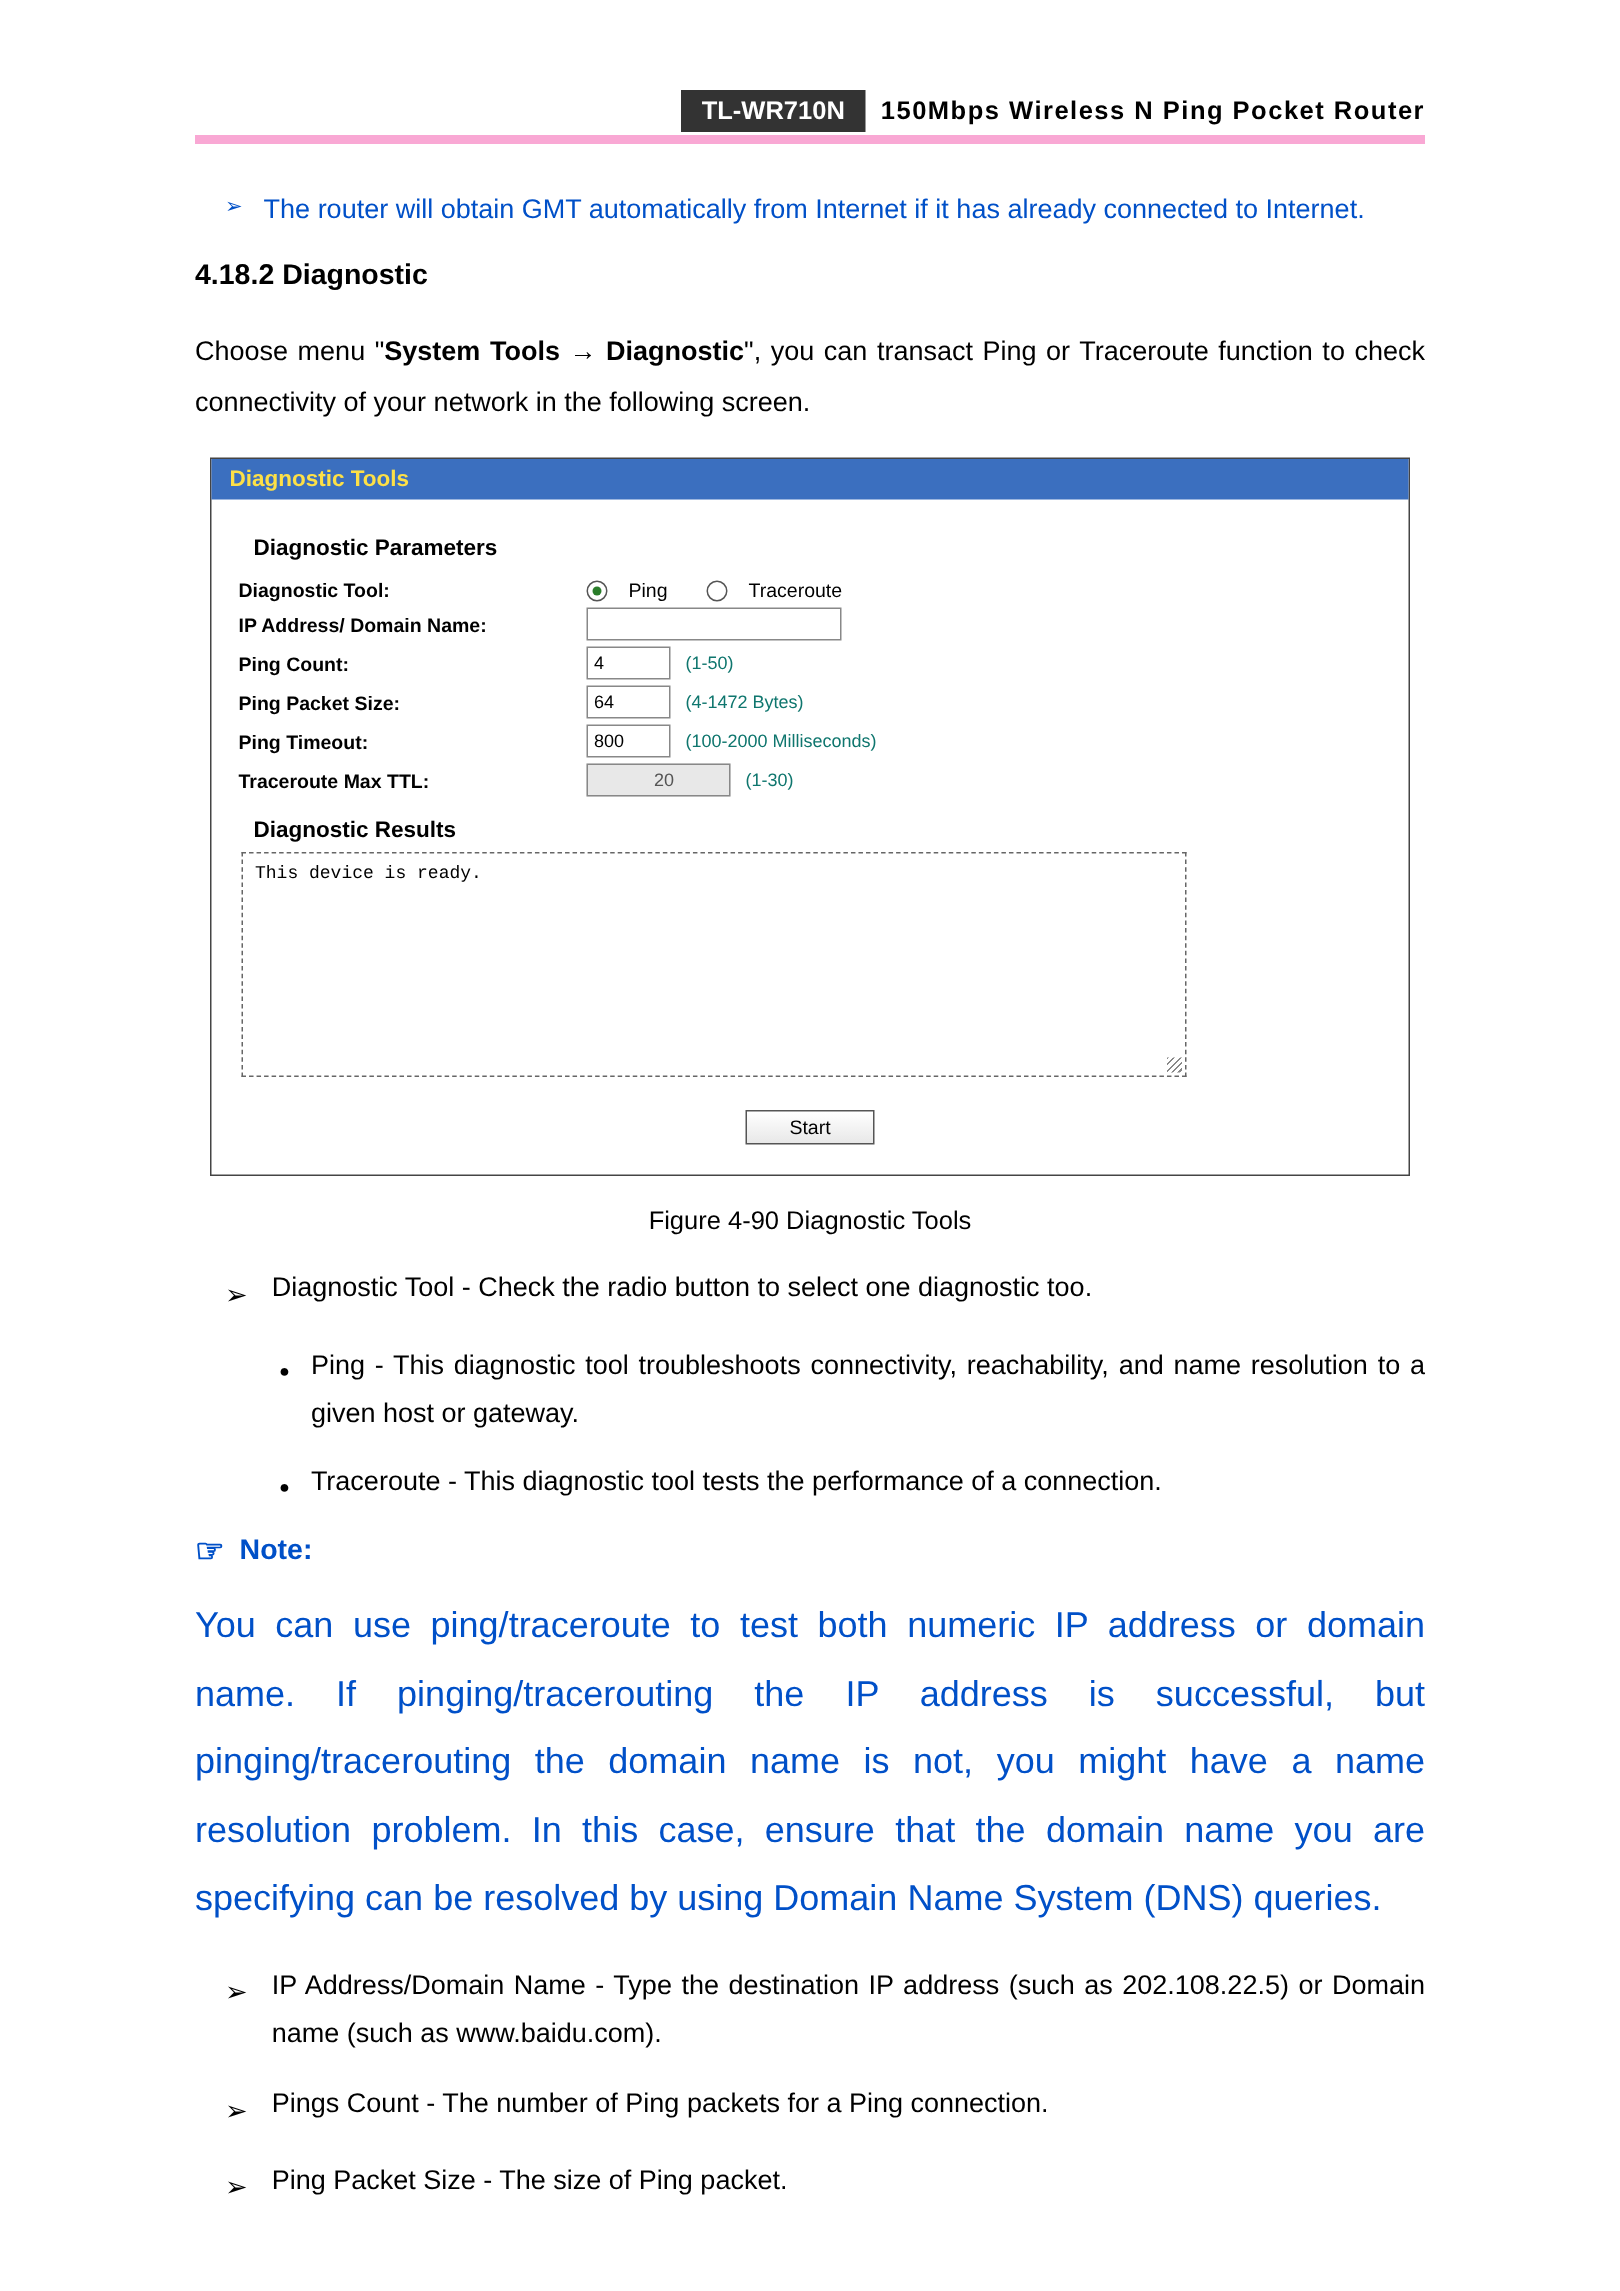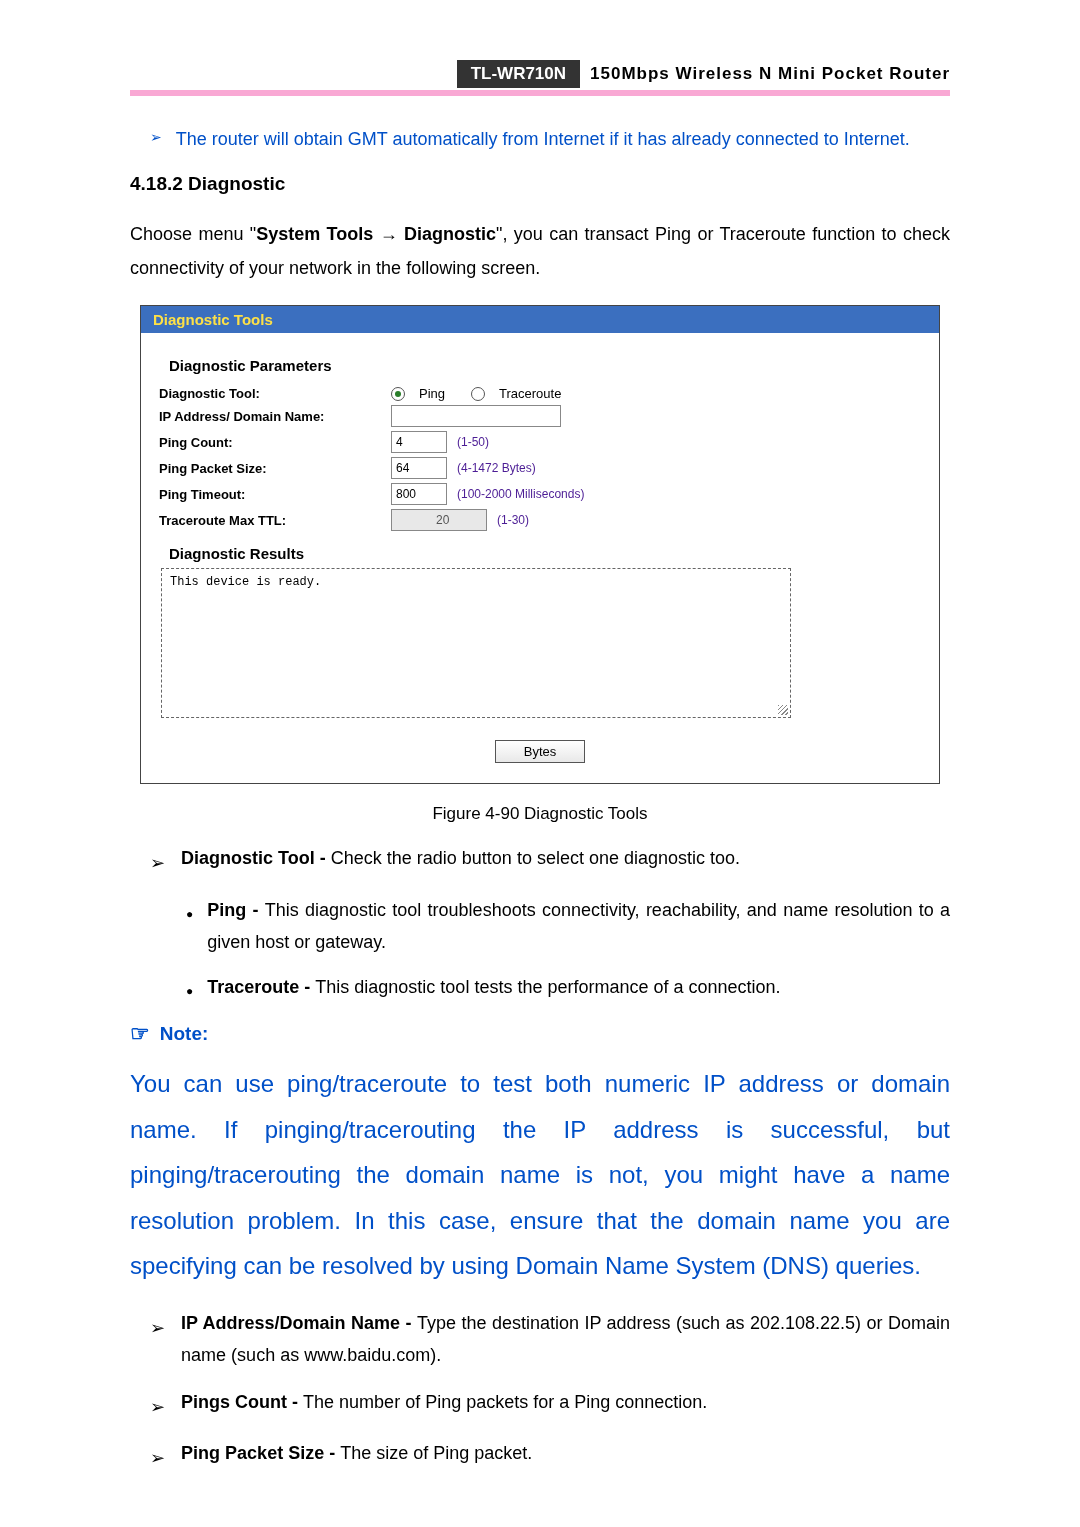--- a/index.html
+++ b/index.html
@@ -87,21 +87,21 @@
   .param-field { display: flex; align-items: center; gap: 10px; }
   .radio { width: 12px; height: 12px; border: 1px solid #555; border-radius: 50%; display: inline-flex; align-items: center; justify-content: center; margin-right: 4px; }
   .radio.checked::after { content:""; width:6px; height:6px; background:#2a7d2a; border-radius:50%; display:block; }
   .txt-input {
     border: 1px solid #888; background: #fff; font-size: 12px;
     padding: 2px 4px; width: 46px; height: 16px; box-sizing: content-box;
     font-family: Arial, sans-serif;
   }
   .txt-input.wide { width: 160px; }
   .txt-input.disabled { background: #e8e8e8; color:#555;padding-left:44px; }
-  .hint { font-size: 12px; color: #4c1d95; }
+  .hint { font-size: 12px; color: #0f766e; }
   .results-title { font-weight: bold; margin: 14px 0 6px 10px; font-size: 15px; }
   .results-box {
     border: 1px dashed #666;
     height: 150px;
     padding: 6px 8px;
     font-family: "Courier New", monospace;
     font-size: 12px;
     width: 630px;
     margin-left: 2px;
     box-sizing: border-box;
@@ -116,40 +116,40 @@
     border: 1px solid #555; background: linear-gradient(#fff,#e8e8e8);
     padding: 3px 28px; font-size: 13px;
   }
   .figure-caption { text-align: center; font-size: 17px; margin: 18px 0 18px 0; }
   .list-item {
     display: flex; align-items: flex-start; margin: 8px 0 14px 20px;
     font-size: 18px; line-height: 1.8; text-align: justify;
   }
   .li-bullet { margin-right: 16px; margin-top: 5px; }
   .li-body { flex: 1; }
-  .li-body .bold { font-weight: bold; }
+  .li-body .bold { font-weight: normal; }
   .sublist-item {
     display: flex; align-items: flex-start; margin: 4px 0 12px 56px;
     font-size: 18px; line-height: 1.8; text-align: justify;
   }
   .dot { margin-right: 14px; margin-top: 10px; font-size: 12px; }
   .note-head { display:flex; align-items:center; color:#0050c8; font-size:19px; margin:18px 0 14px 0; }
   .note-icon { font-size:22px; margin-right:10px; font-weight:bold; }
   .note-label { font-weight: bold; }
   .note-body { color:#0050c8; font-size:24px; line-height:1.9; text-align: justify; margin-bottom: 18px; }
   .page-num { position:absolute; bottom:30px; width:100%; left:0; text-align:center; font-size:15px; }
 </style>
 </head>
 <body>
 
 <div class="page">
 
   <div class="header-bar">
     <div class="model-box">TL-WR710N</div>
-    <div class="header-title">150Mbps Wireless N Mini Pocket Router</div>
+    <div class="header-title">150Mbps Wireless N Ping Pocket Router</div>
   </div>
 
   <div class="bullet-line">
     <span class="bullet-arrow">➢</span>
     <span class="bullet-text">The router will obtain GMT automatically from Internet if it has already connected to Internet.</span>
   </div>
 
   <div class="section-heading">
     <span>4.18.2</span>
     <span> </span>
@@ -217,21 +217,21 @@
         </div>
       </div>
 
       <div class="results-title">Diagnostic Results</div>
       <div class="results-box">
         <span>This device is ready.</span>
         <div class="resize-handle"></div>
       </div>
 
       <div class="start-row">
-        <button class="start-btn">Bytes</button>
+        <button class="start-btn">Start</button>
       </div>
     </div>
   </div>
 
   <div class="figure-caption">Figure 4-90    Diagnostic Tools</div>
 
   <div class="list-item">
     <span class="li-bullet">➢</span>
     <div class="li-body"><span class="bold">Diagnostic Tool - </span><span>Check the radio button to select one diagnostic too.</span></div>
   </div>

